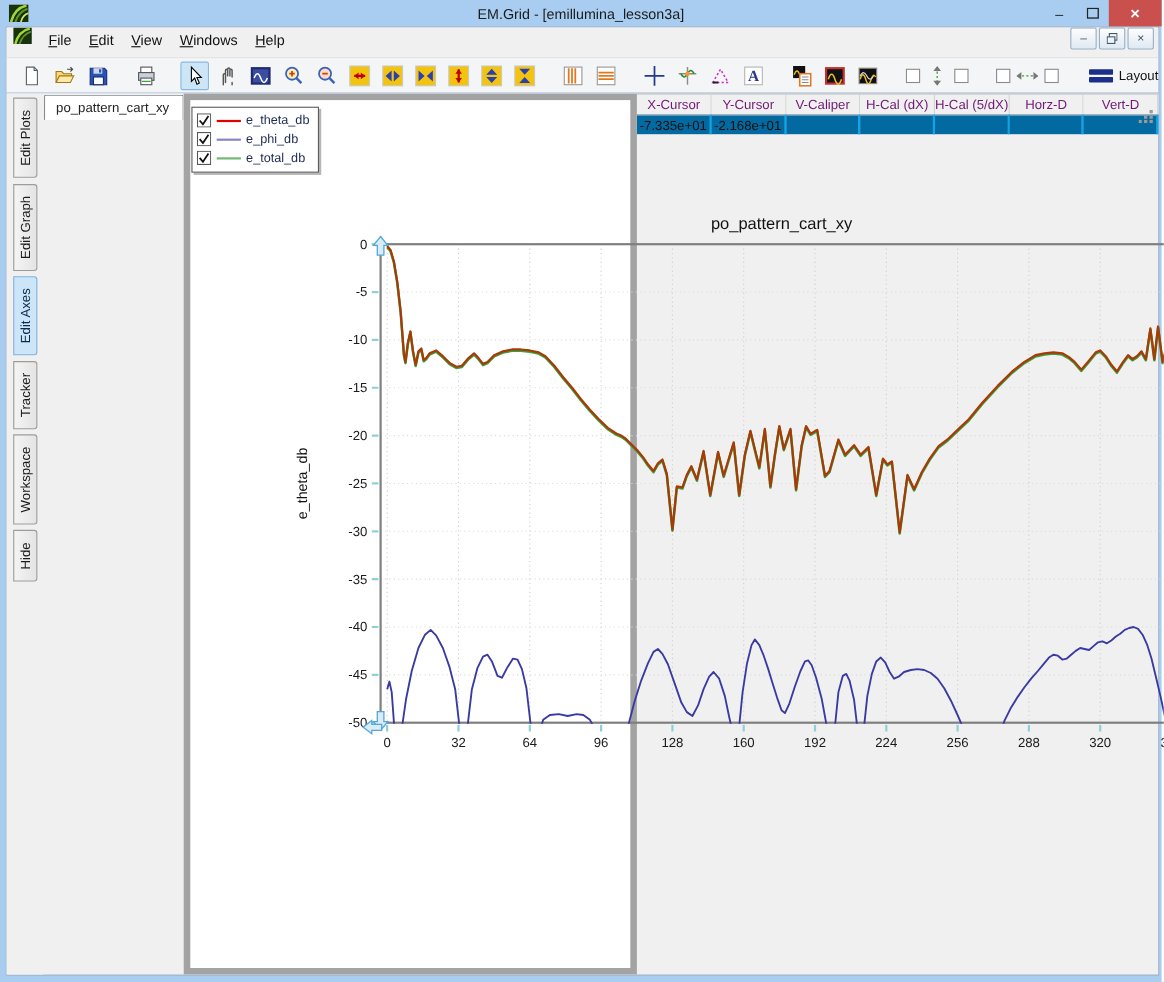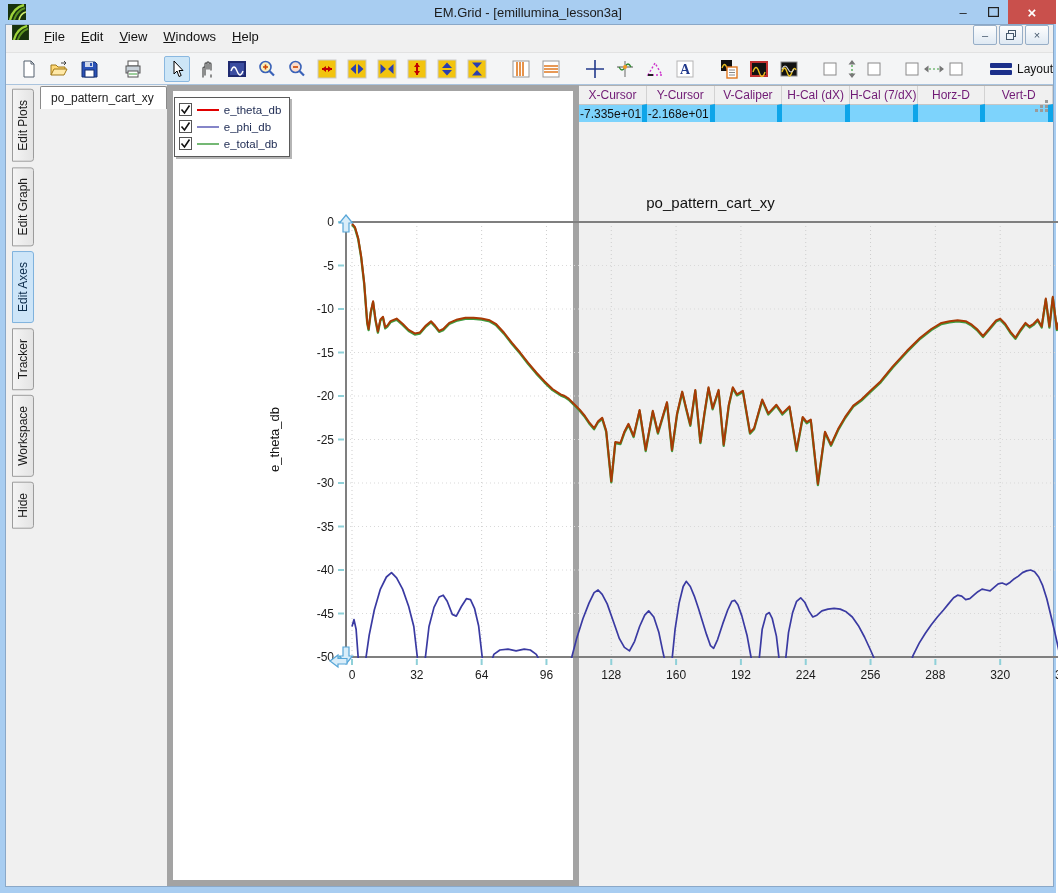--- a/index.html
+++ b/index.html
@@ -53,21 +53,21 @@
   .lg-line{width:22px;height:0;border-top:2px solid #000;}
   .lg-label{font-size:11.5px;color:#1d2a52;}
   
   #chart{position:absolute;left:82px;top:100px;}
   
   .statusbar{height:37px;border-top:1px solid #b0b0b0;background:#f0f0f0;
     display:grid;grid-template-columns:repeat(7,1fr);grid-template-rows:18px 18px;}
   .st-h{font-size:12px;color:#701a75;display:flex;align-items:center;justify-content:center;
     border-right:1px solid #d2d2d2;background:#f0f0f0;}
   .st-v{font-size:12px;color:#111;display:flex;align-items:center;justify-content:center;
-    border-right:5px solid #0ea5e9;border-top:1px solid #c6c6c6;background:#7dd3fc;}
+    border-right:2px solid #0ea5e9;border-top:1px solid #c6c6c6;background:#0369a1;}
   .bottomstrip{height:31px;background:#f0f0f0;position:relative;}
   .grip{position:absolute;right:4px;bottom:4px;}
 </style>
 </head>
 <body>
 
 <div class="window">
 
   <div class="titlebar">
     <svg class="app-icon" viewBox="0 0 18 16">
@@ -441,21 +441,21 @@
                 <polygon points="75,470 83,464 83,467.5 92,467.5 92,473 83,473 83,476"></polygon>
                 <polygon points="836,467 828,461 828,464.5 819,464.5 819,470 828,470 828,473"></polygon>
               </g>
             </svg>
         </div>
         <div class="statusbar" id="statusbar">
             <div class="st-h">X-Cursor</div>
             <div class="st-h">Y-Cursor</div>
             <div class="st-h">V-Caliper</div>
             <div class="st-h">H-Cal (dX)</div>
-            <div class="st-h">H-Cal (7/dX)</div>
+            <div class="st-h">H-Cal (5/dX)</div>
             <div class="st-h">Horz-D</div>
             <div class="st-h">Vert-D</div>
             <div class="st-v">-7.335e+01</div>
             <div class="st-v">-2.168e+01</div>
             <div class="st-v"></div>
             <div class="st-v"></div>
             <div class="st-v"></div>
             <div class="st-v"></div>
             <div class="st-v"></div>
           </div>

